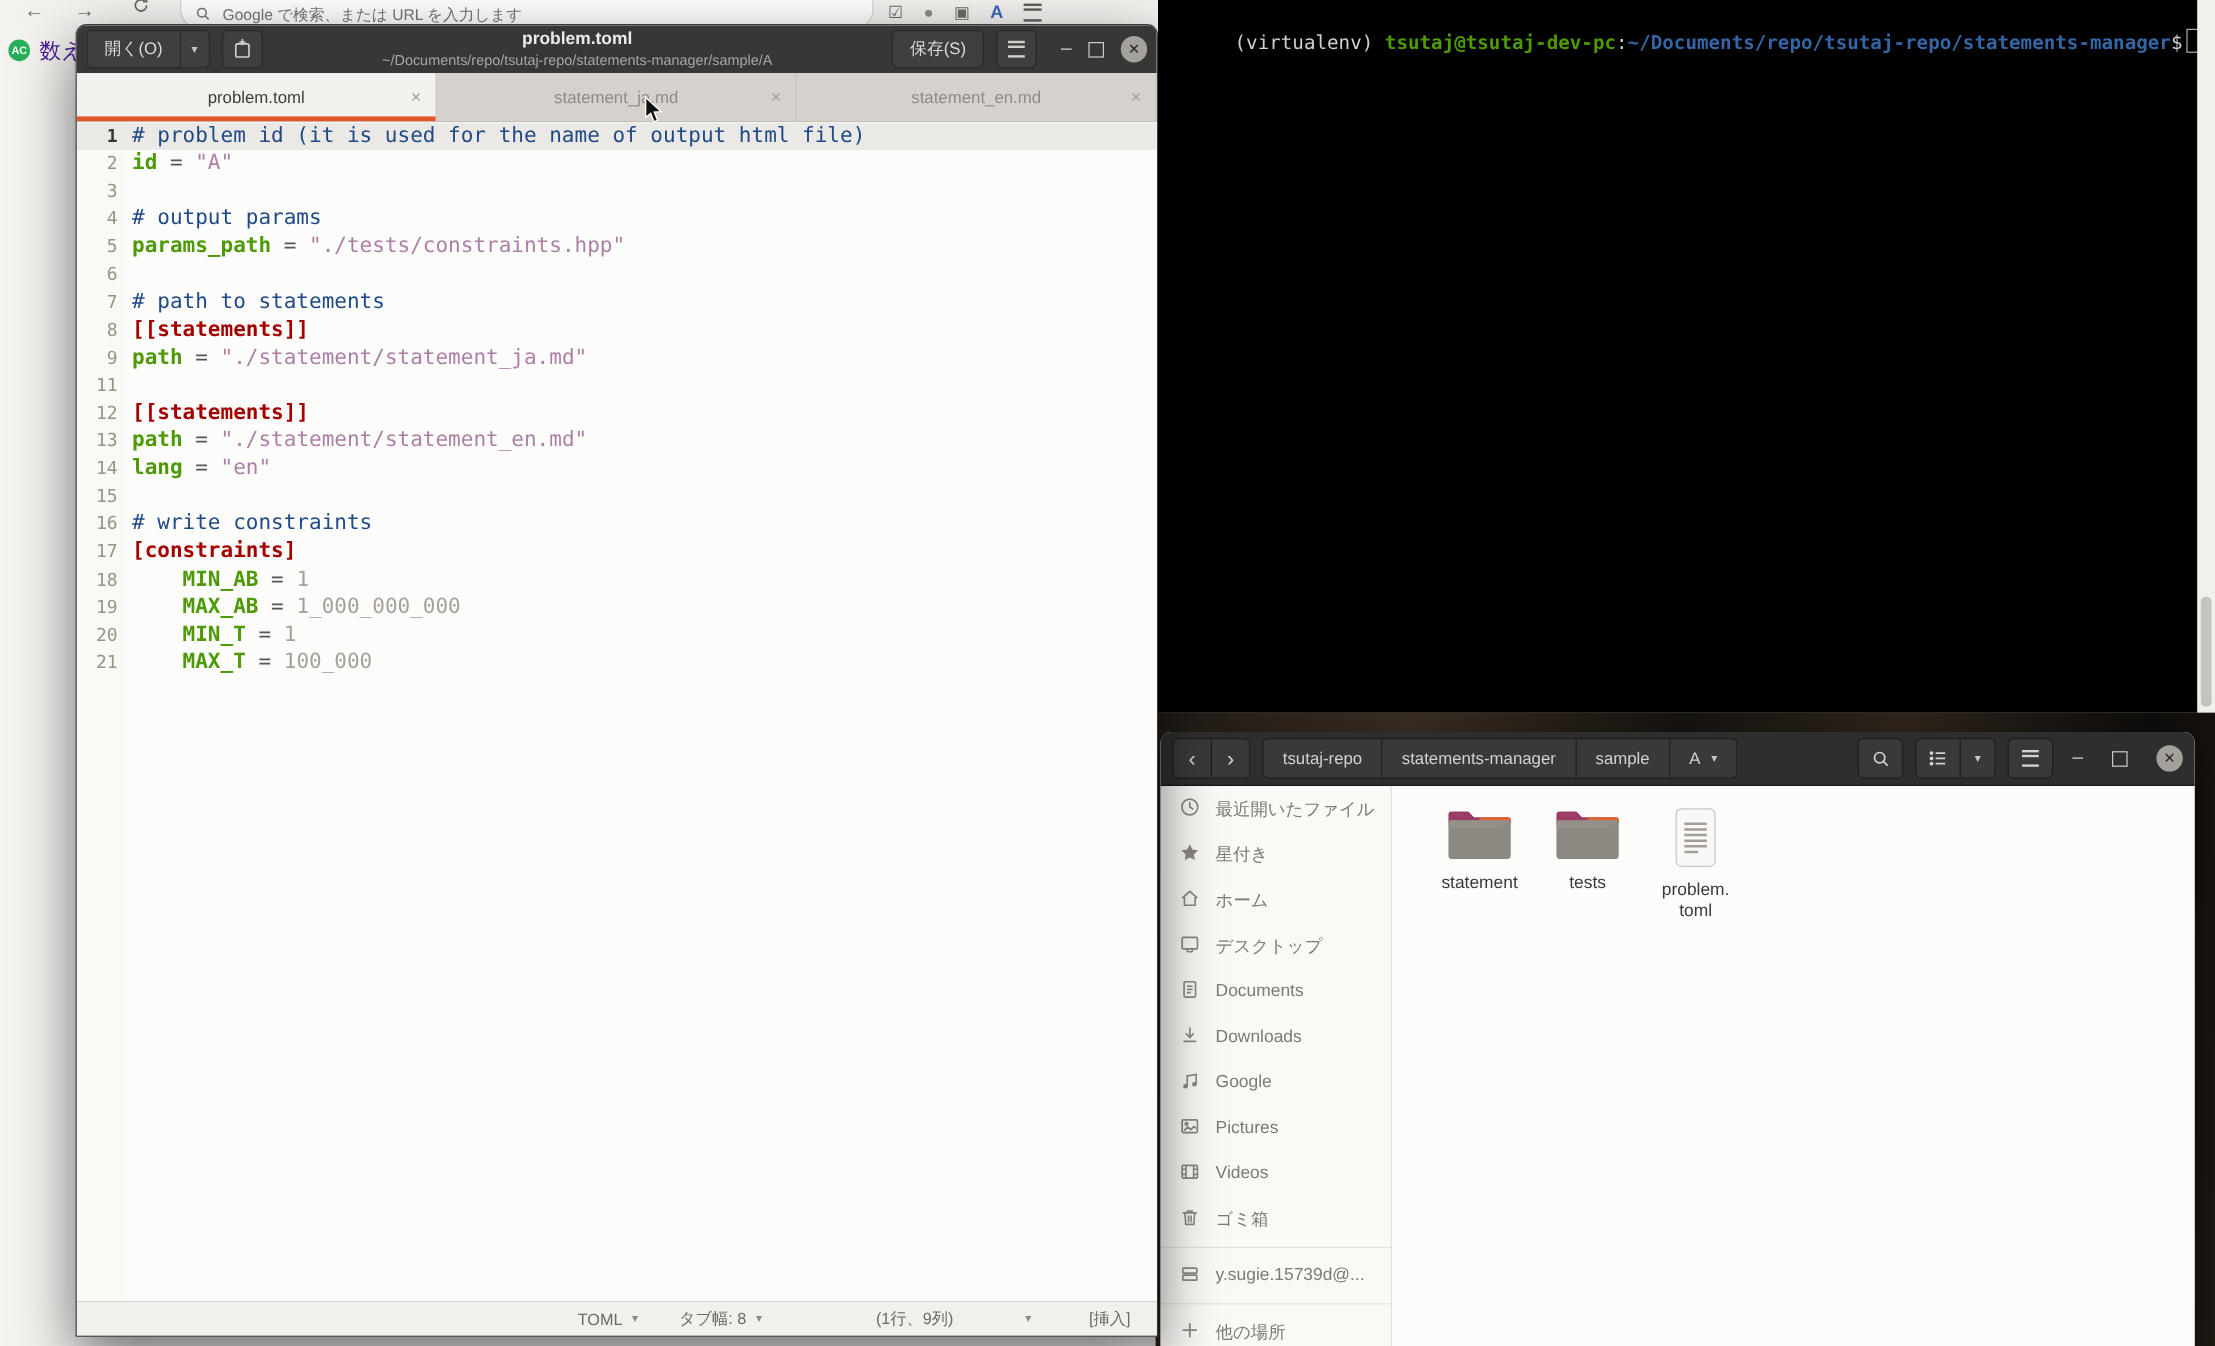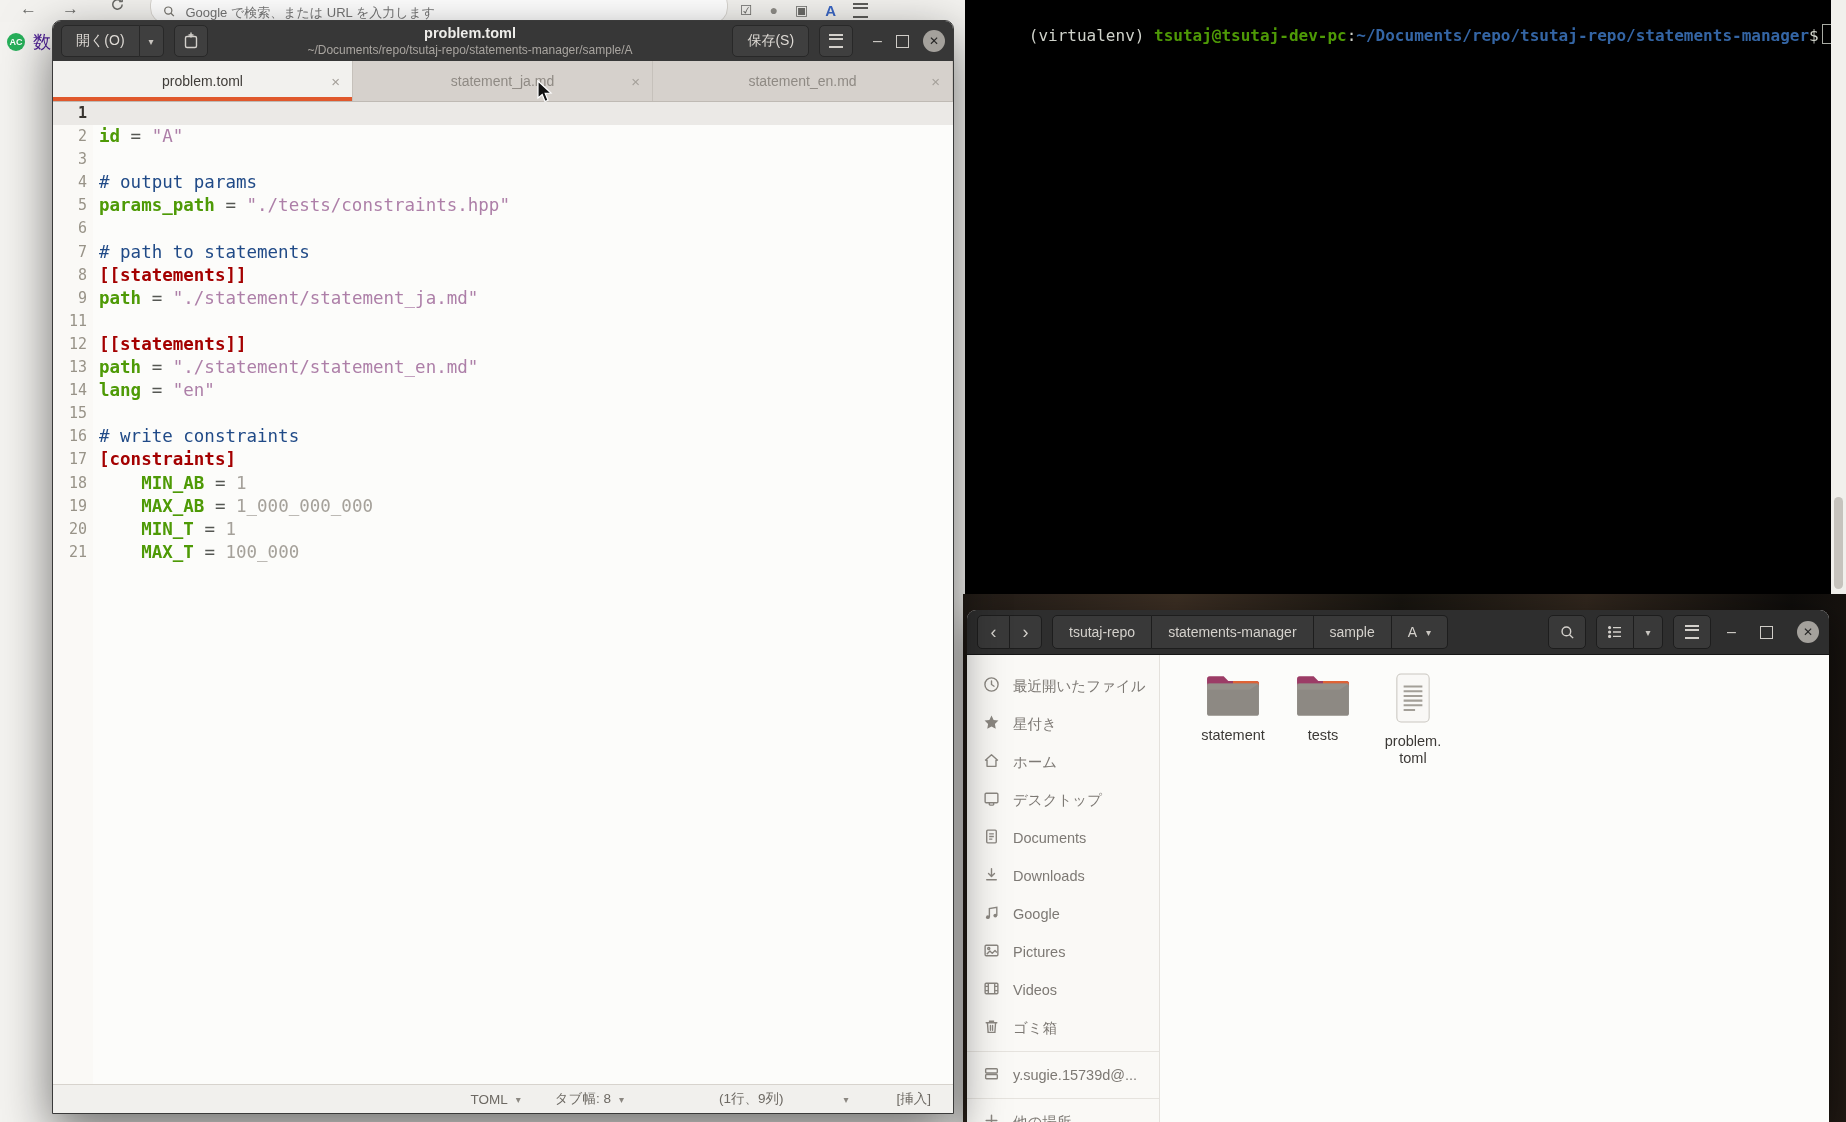--- a/index.html
+++ b/index.html
@@ -48,30 +48,30 @@
   .group .fm-btn:last-child{border-radius:0 5px 5px 0;}
   .navbtn{width:31px;font-size:18px;}
   .crumb{padding:0 16px;font-size:14px;white-space:nowrap;}
   .caret{font-size:10px;color:#c9c6c1;margin-left:9px;}
   .iconbtn{width:36px;}
   .win-dash{color:#cfccc7;font-size:16px;margin:0 6px;}
   .win-max{width:11px;height:11px;border:1.5px solid #cfccc7;margin:0 8px;}
   .win-close{width:22px;height:22px;border-radius:50%;background:#a4a19c;color:#262626;font-size:12px;font-weight:bold;
       display:flex;align-items:center;justify-content:center;margin-left:6px;}
   .fm-body{display:flex;flex:1;overflow:hidden;}
-  .fm-side{width:192px;background:#faf9f6;border-right:1px solid #e4e1dc;padding-top:12px;flex:none;overflow:hidden;}
+  .fm-side{width:192px;background:#faf9f6;border-right:1px solid #e4e1dc;padding-top:0;flex:none;overflow:hidden;}
   .side-item{height:38px;display:flex;align-items:center;gap:13px;padding-left:16px;color:#7d7974;font-size:14.5px;}
   .side-item svg{flex:none;color:#8b8781;}
   .side-sep{height:1px;background:#e6e3de;margin:4px 0;}
   .fm-content{flex:1;padding:18px 0 0 28px;display:flex;align-items:flex-start;}
   .file-item{width:90px;display:flex;flex-direction:column;align-items:center;gap:6px;}
   .file-label{font-size:14.5px;color:#3c3936;text-align:center;line-height:17px;}
 
   
-  .gedit{position:absolute;left:52px;top:20px;width:900px;height:1092px;border-radius:9px 9px 0 0;overflow:hidden;
+  .gedit{position:absolute;left:63px;top:20px;width:900px;height:1092px;border-radius:9px 9px 0 0;overflow:hidden;
      box-shadow:0 18px 50px rgba(0,0,0,.55);display:flex;flex-direction:column;background:#fcfcfa;border:1px solid #3a3a3a;}
   .ge-header{height:40px;background:#373737;display:flex;align-items:center;padding:0 8px;gap:10px;flex:none;}
   .ge-btn{height:30px;background:#3f3f3f;border:1px solid #282828;color:#dedad5;font-size:14px;
      display:flex;align-items:center;justify-content:center;border-radius:5px;padding:0 14px;white-space:nowrap;}
   .split{display:flex;}
   .split .ge-btn:first-child{border-radius:5px 0 0 5px;}
   .split .ge-btn:last-child{border-radius:0 5px 5px 0;border-left:0;padding:0 9px;font-size:10px;color:#c8c4bf;}
   .sq{width:32px;padding:0;}
   .ge-titlebox{flex:1;display:flex;flex-direction:column;align-items:center;justify-content:center;line-height:1.25;min-width:0;}
   .ge-title{font-size:14.5px;font-weight:bold;color:#edece9;}
@@ -364,20 +364,21 @@
           <span class="tab-close">×</span>
         </div>
         <div class="tab">
           <span>statement_en.md</span>
           <span class="tab-close">×</span>
         </div>
       </div>
     <div class="ge-edit" id="code">
         <div class="cline current">
           <span class="ln">1</span>
+          <span class="ltxt"><span class="tk-cm"># problem id (it is used for the name of output html file)</span></span>
         </div>
         <div class="cline">
           <span class="ln">2</span>
           <span class="ltxt"><span class="tk-k">id</span><span class="tk-o"> = </span><span class="tk-s">"A"</span></span>
         </div>
         <div class="cline">
           <span class="ln">3</span>
           <span class="ltxt"></span>
         </div>
         <div class="cline">

